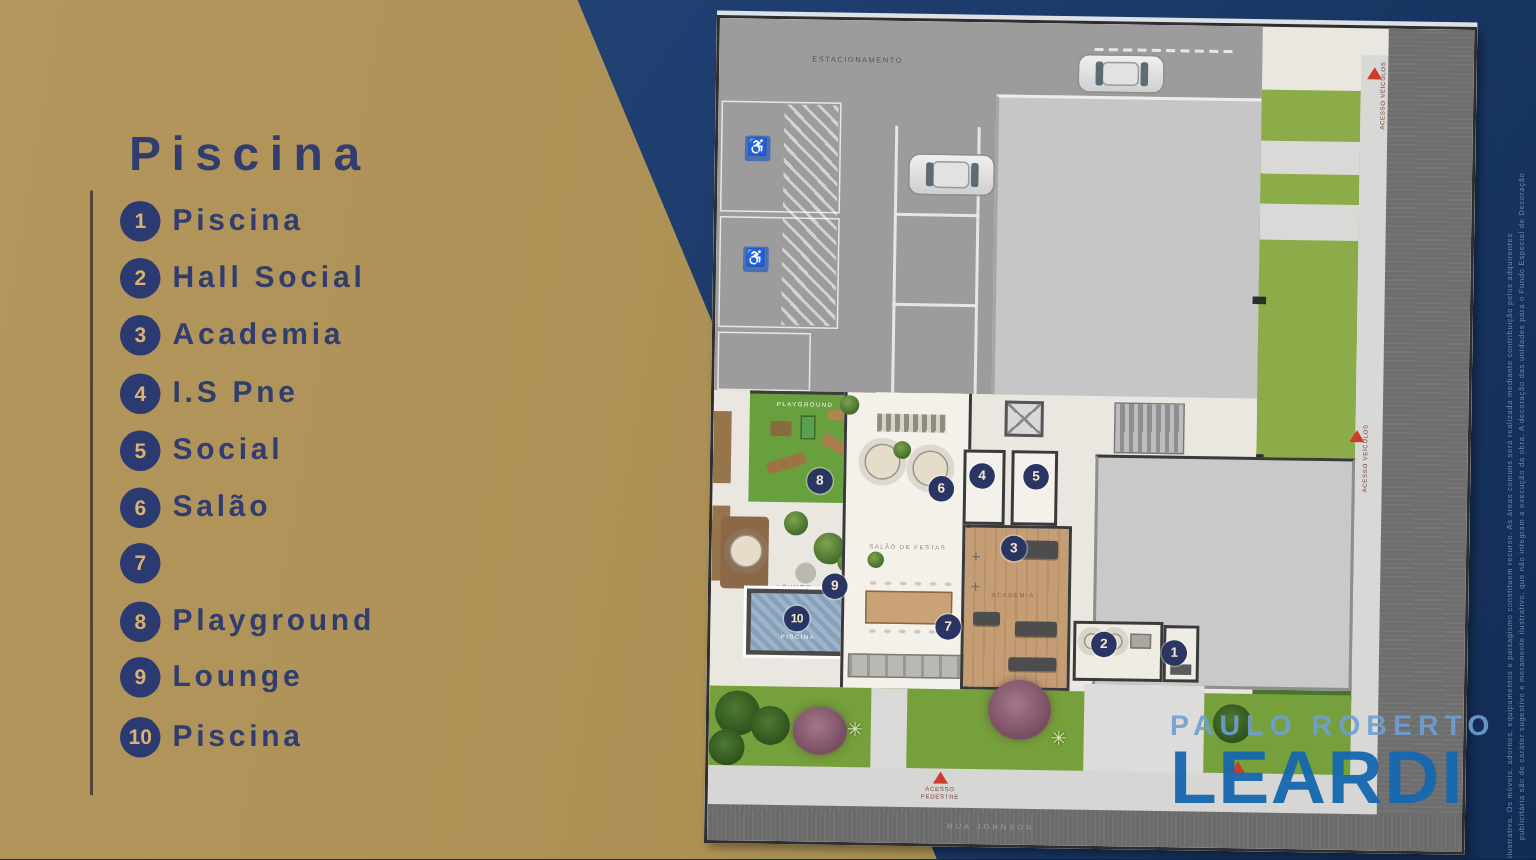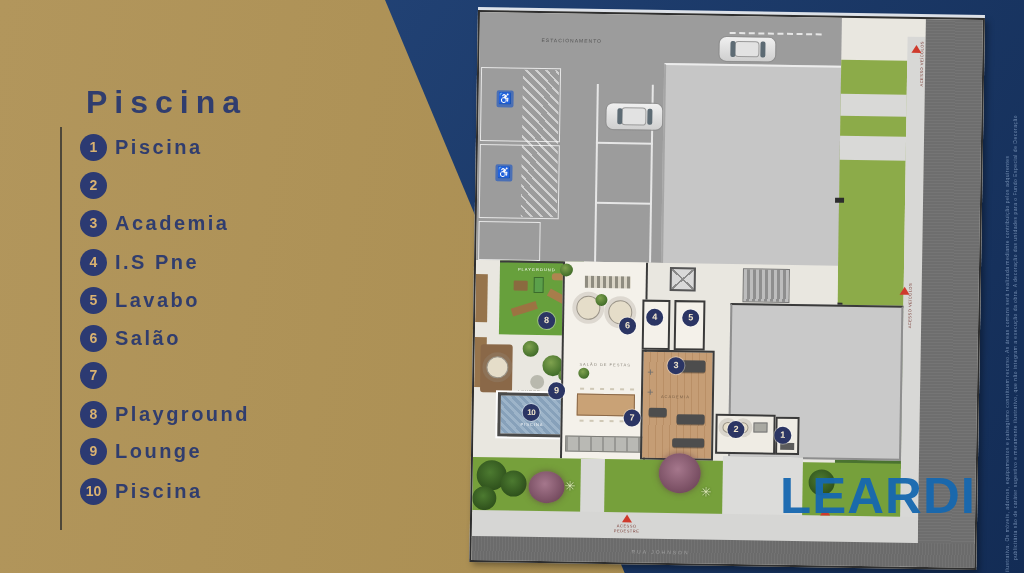--- a/index.html
+++ b/index.html
@@ -64,32 +64,33 @@
   <div id="gold-panel"></div>
   <div id="legend-title">Piscina</div>
   <div id="legend-rule"></div>
 
   <div class="lrow" style="top:134px">
     <span class="lnum">1</span>
     <span class="llabel">Piscina</span>
     </div>
   <div class="lrow" style="top:172px">
     <span class="lnum">2</span>
+    <span class="llabel">Hall Social</span>
     </div>
   <div class="lrow" style="top:210px">
     <span class="lnum">3</span>
     <span class="llabel">Academia</span>
     </div>
   <div class="lrow" style="top:249px">
     <span class="lnum">4</span>
     <span class="llabel">I.S Pne</span>
     </div>
   <div class="lrow" style="top:287px">
     <span class="lnum">5</span>
-    <span class="llabel">Lavabo</span>
+    <span class="llabel">Social</span>
     </div>
   <div class="lrow" style="top:325px">
     <span class="lnum">6</span>
     <span class="llabel">Salão</span>
     </div>
   <div class="lrow" style="top:362px">
     <span class="lnum">7</span>
     </div>
   <div class="lrow" style="top:401px">
     <span class="lnum">8</span>
@@ -265,19 +266,20 @@
     <span class="badge" style="left:171px;top:294px">4</span>
     <span class="badge" style="left:207px;top:294px">5</span>
     <span class="badge" style="left:144px;top:303px">6</span>
     <span class="badge" style="left:150px;top:395px">7</span>
     <span class="badge" style="left:63px;top:299px">8</span>
     <span class="badge" style="left:74px;top:369px">9</span>
     <span class="badge wide" style="left:49px;top:391px">10</span>
   </div>
 
   <div id="logo">
+    <div id="logo-top">PAULO ROBERTO</div>
     <div id="logo-main">LEARDI</div>
   </div>
 
   <div class="vdisc" style="left:1012px">publicitária são de caráter sugestivo e meramente ilustrativo, que não integram a execução da obra. A decoração das unidades para o Fundo Especial de Decoração</div>
   <div class="vdisc" style="left:1004px;top:24px">ilustrativa. Os móveis, adornos, equipamentos e paisagismo constituem recurso. As áreas comuns será realizada mediante contribuição pelos adquirentes</div>
 
 </div>
 
 </body></html>

